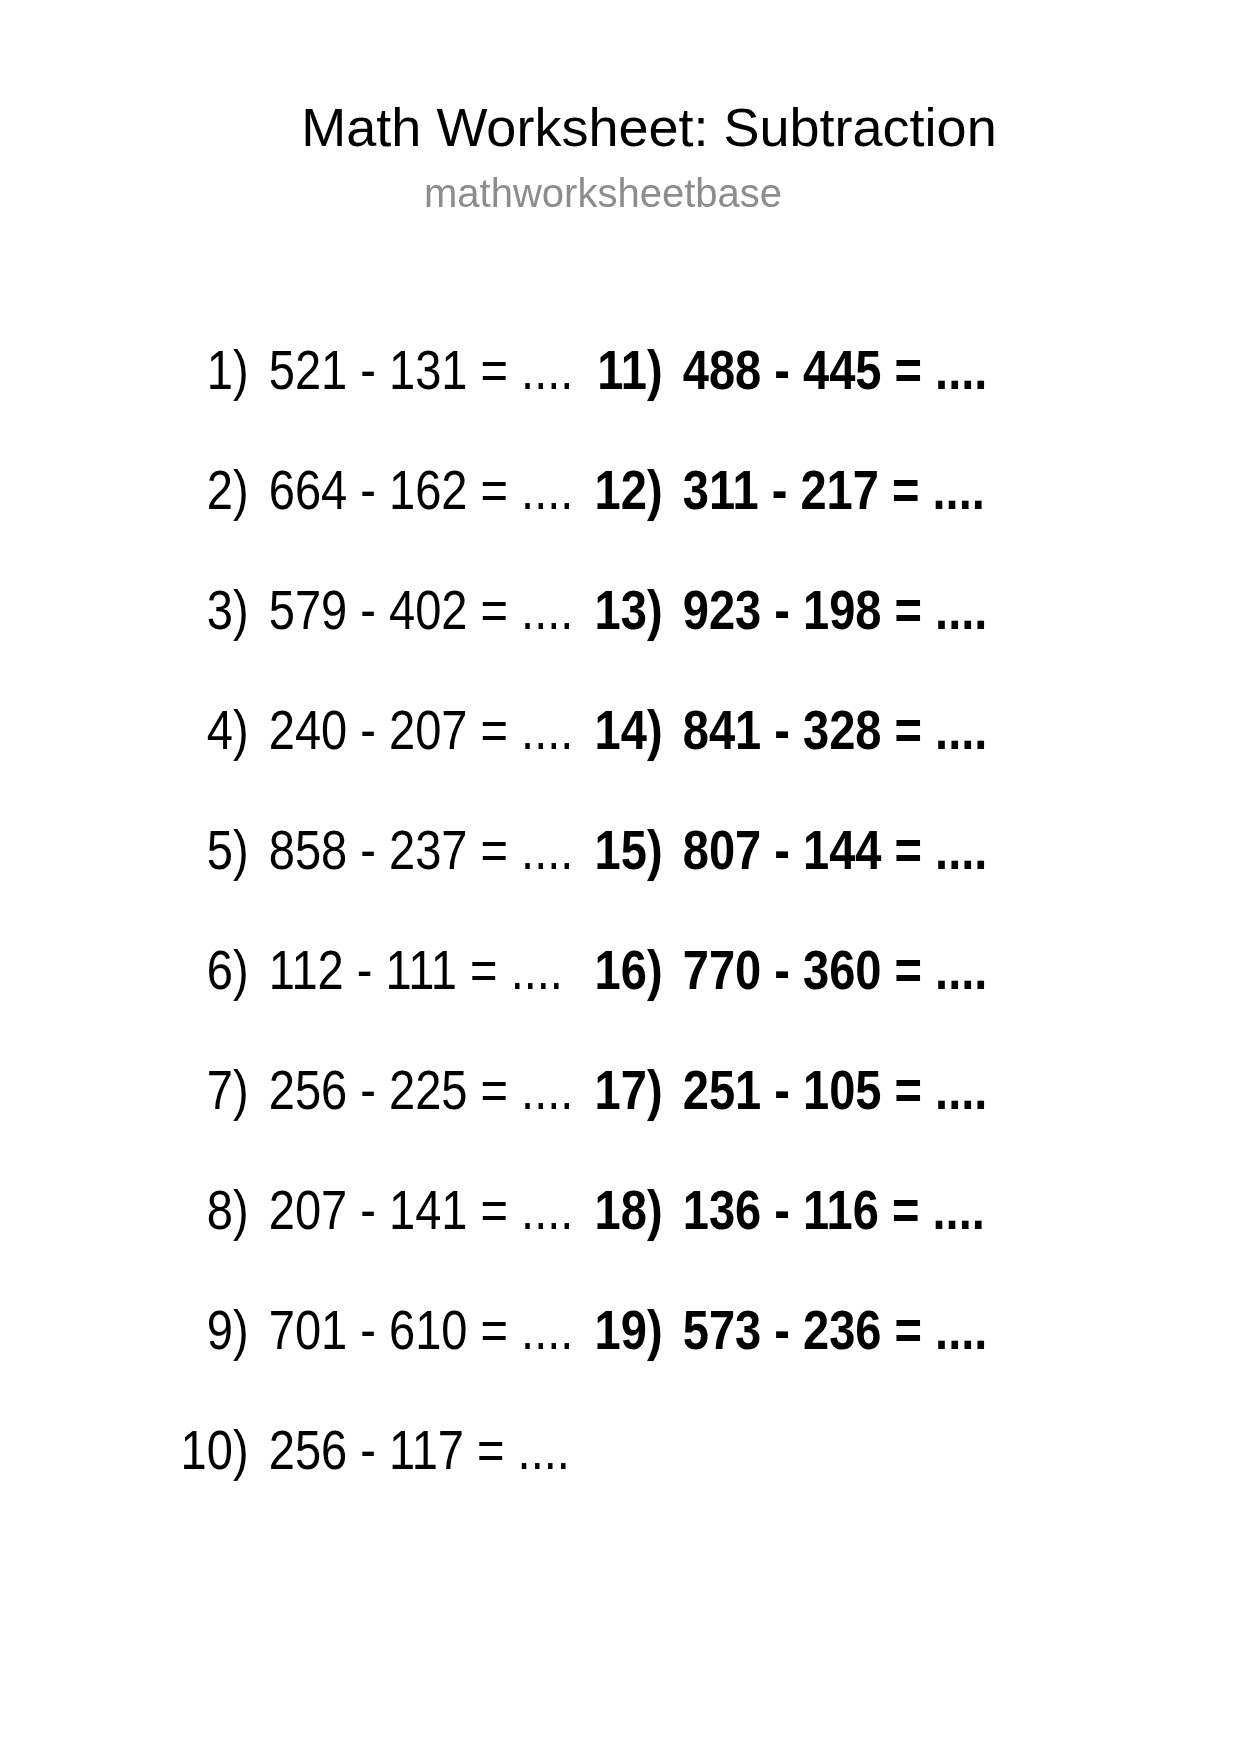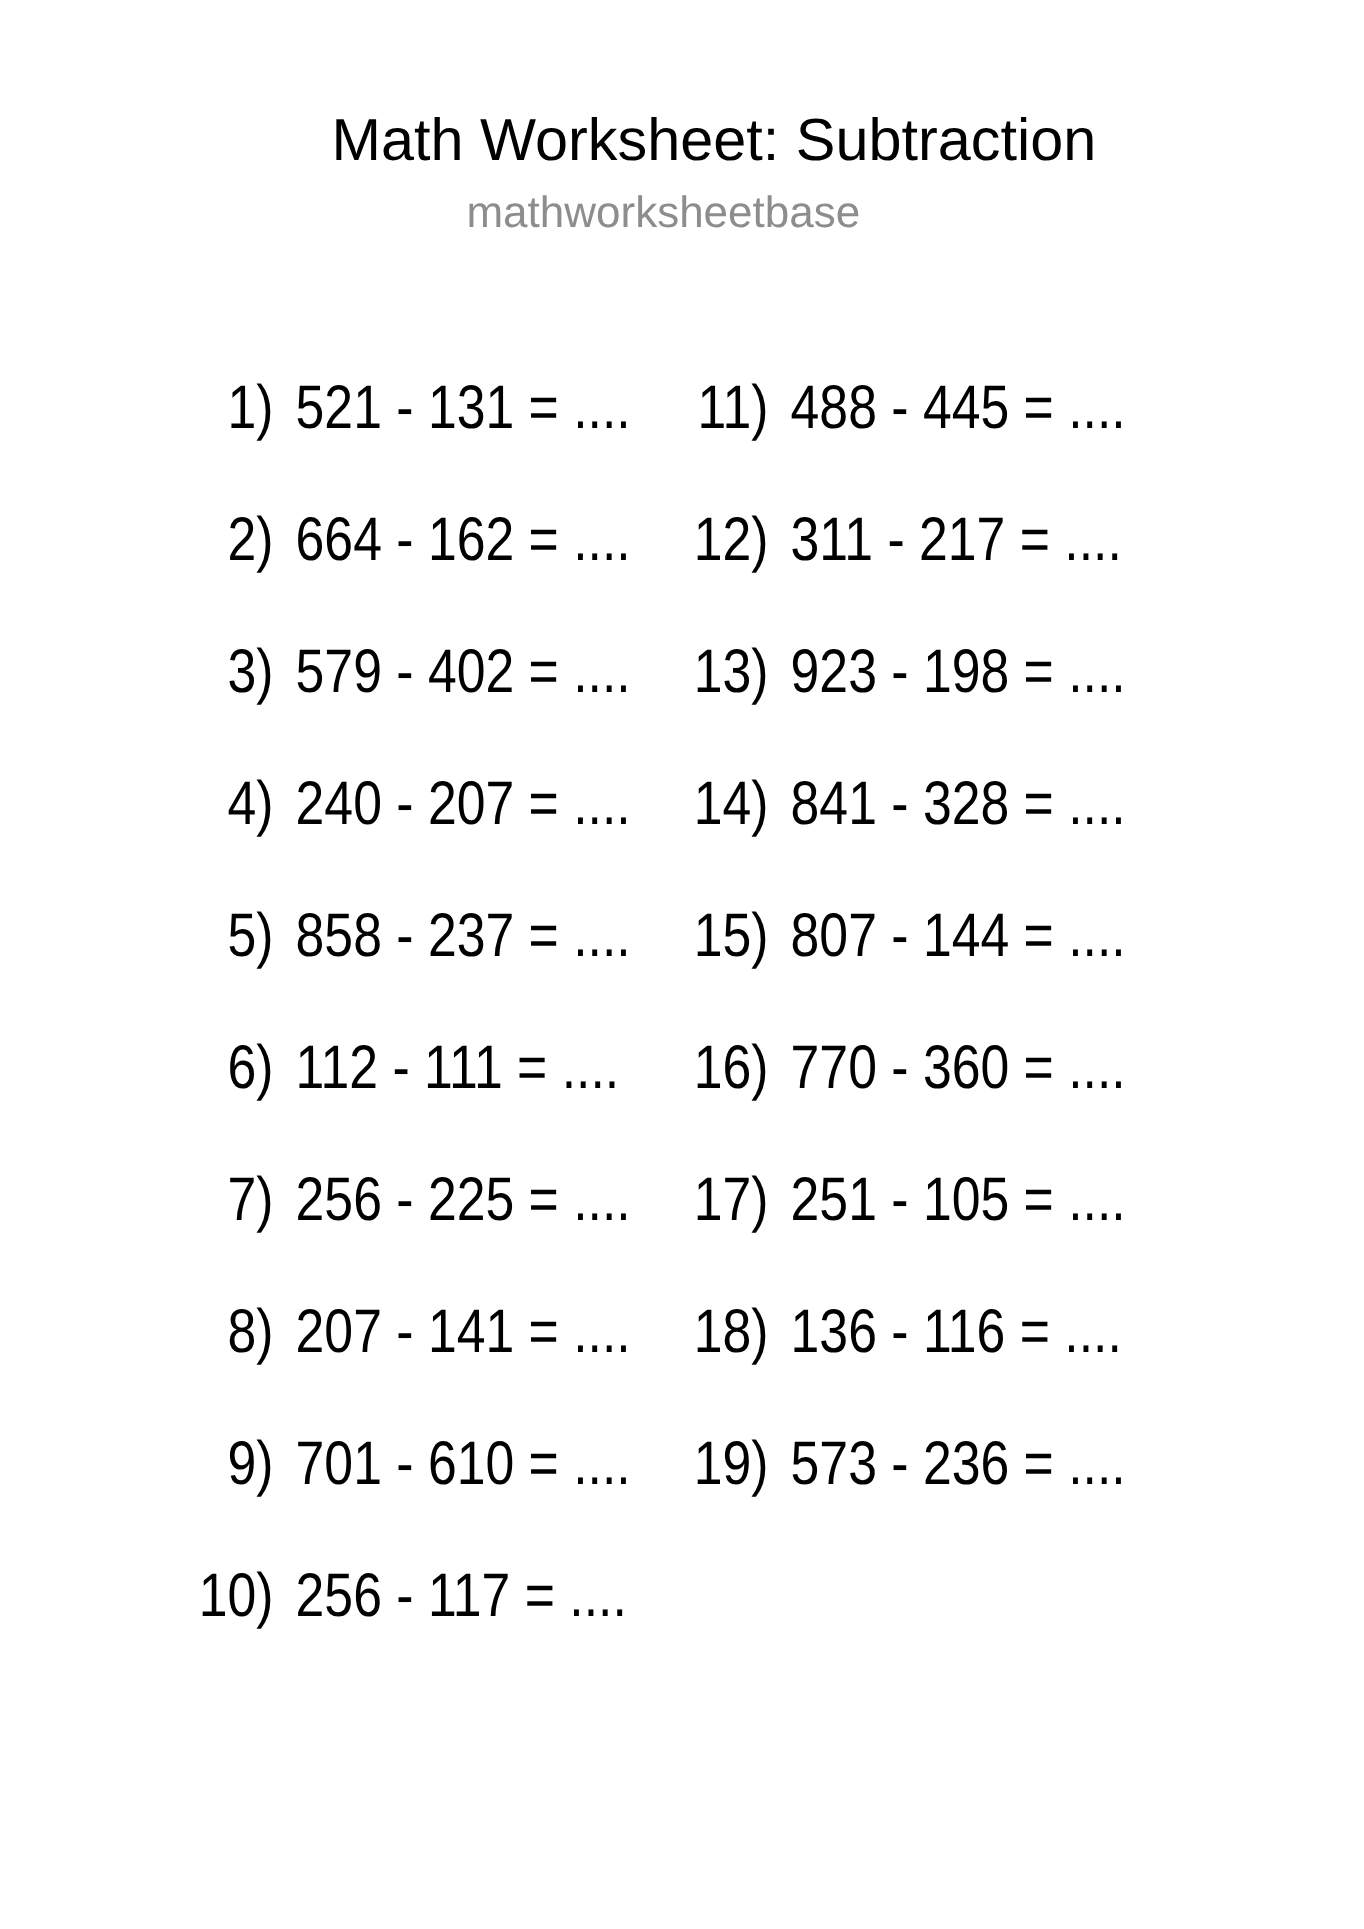--- a/index.html
+++ b/index.html
@@ -37,21 +37,21 @@
     font-size: 40px;
     font-weight: 400;
     line-height: 1;
     color: #8d8d8d;
   }
   .column {
     position: absolute;
     top: 342px;
   }
   .col-left  { left: 178px; }
-  .col-right { left: 628px; }
+  .col-right { left: 592px; font-weight: bold; }
   .problem-row {
     height: 120px;
     display: flex;
     align-items: flex-start;
     font-size: 56px;
     line-height: 1;
     transform: scaleX(0.84);
     transform-origin: 0 0;
     white-space: pre;
   }

